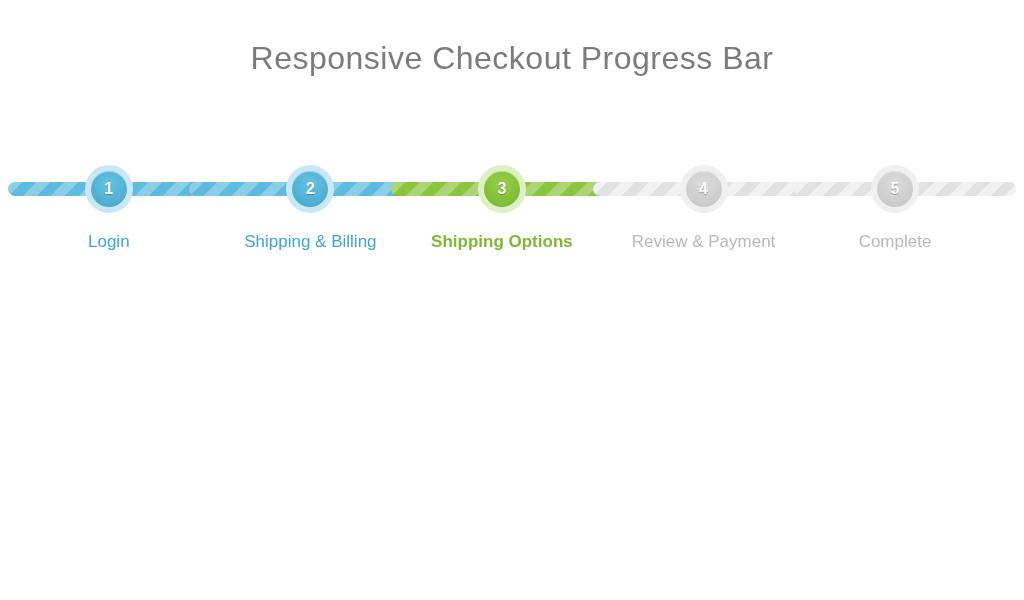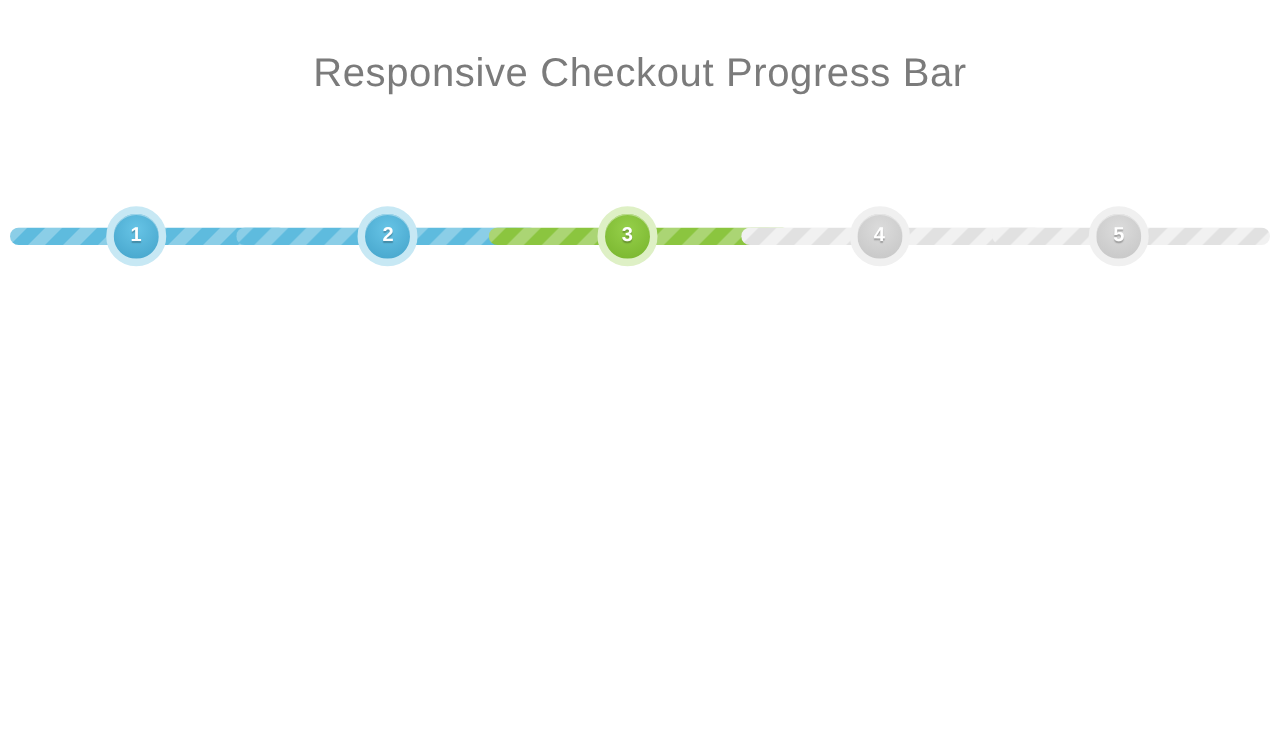--- a/index.html
+++ b/index.html
@@ -119,13 +119,20 @@
         <span>3</span>
       </div>
     <div class="node grey" style="left:calc(69% - 24px);">
         <span>4</span>
       </div>
     <div class="node grey" style="left:calc(88% - 24px);">
         <span>5</span>
       </div>
   </div>
 
+  <div class="labels">
+    <div class="label visited" style="left:calc(10% - 100px);">Login</div>
+    <div class="label visited" style="left:calc(30% - 100px);">Shipping &amp; Billing</div>
+    <div class="label current" style="left:calc(49% - 100px);">Shipping Options</div>
+    <div class="label upcoming" style="left:calc(69% - 100px);">Review &amp; Payment</div>
+    <div class="label upcoming" style="left:calc(88% - 100px);">Complete</div>
+  </div>
 </div>
 
 </body></html>

